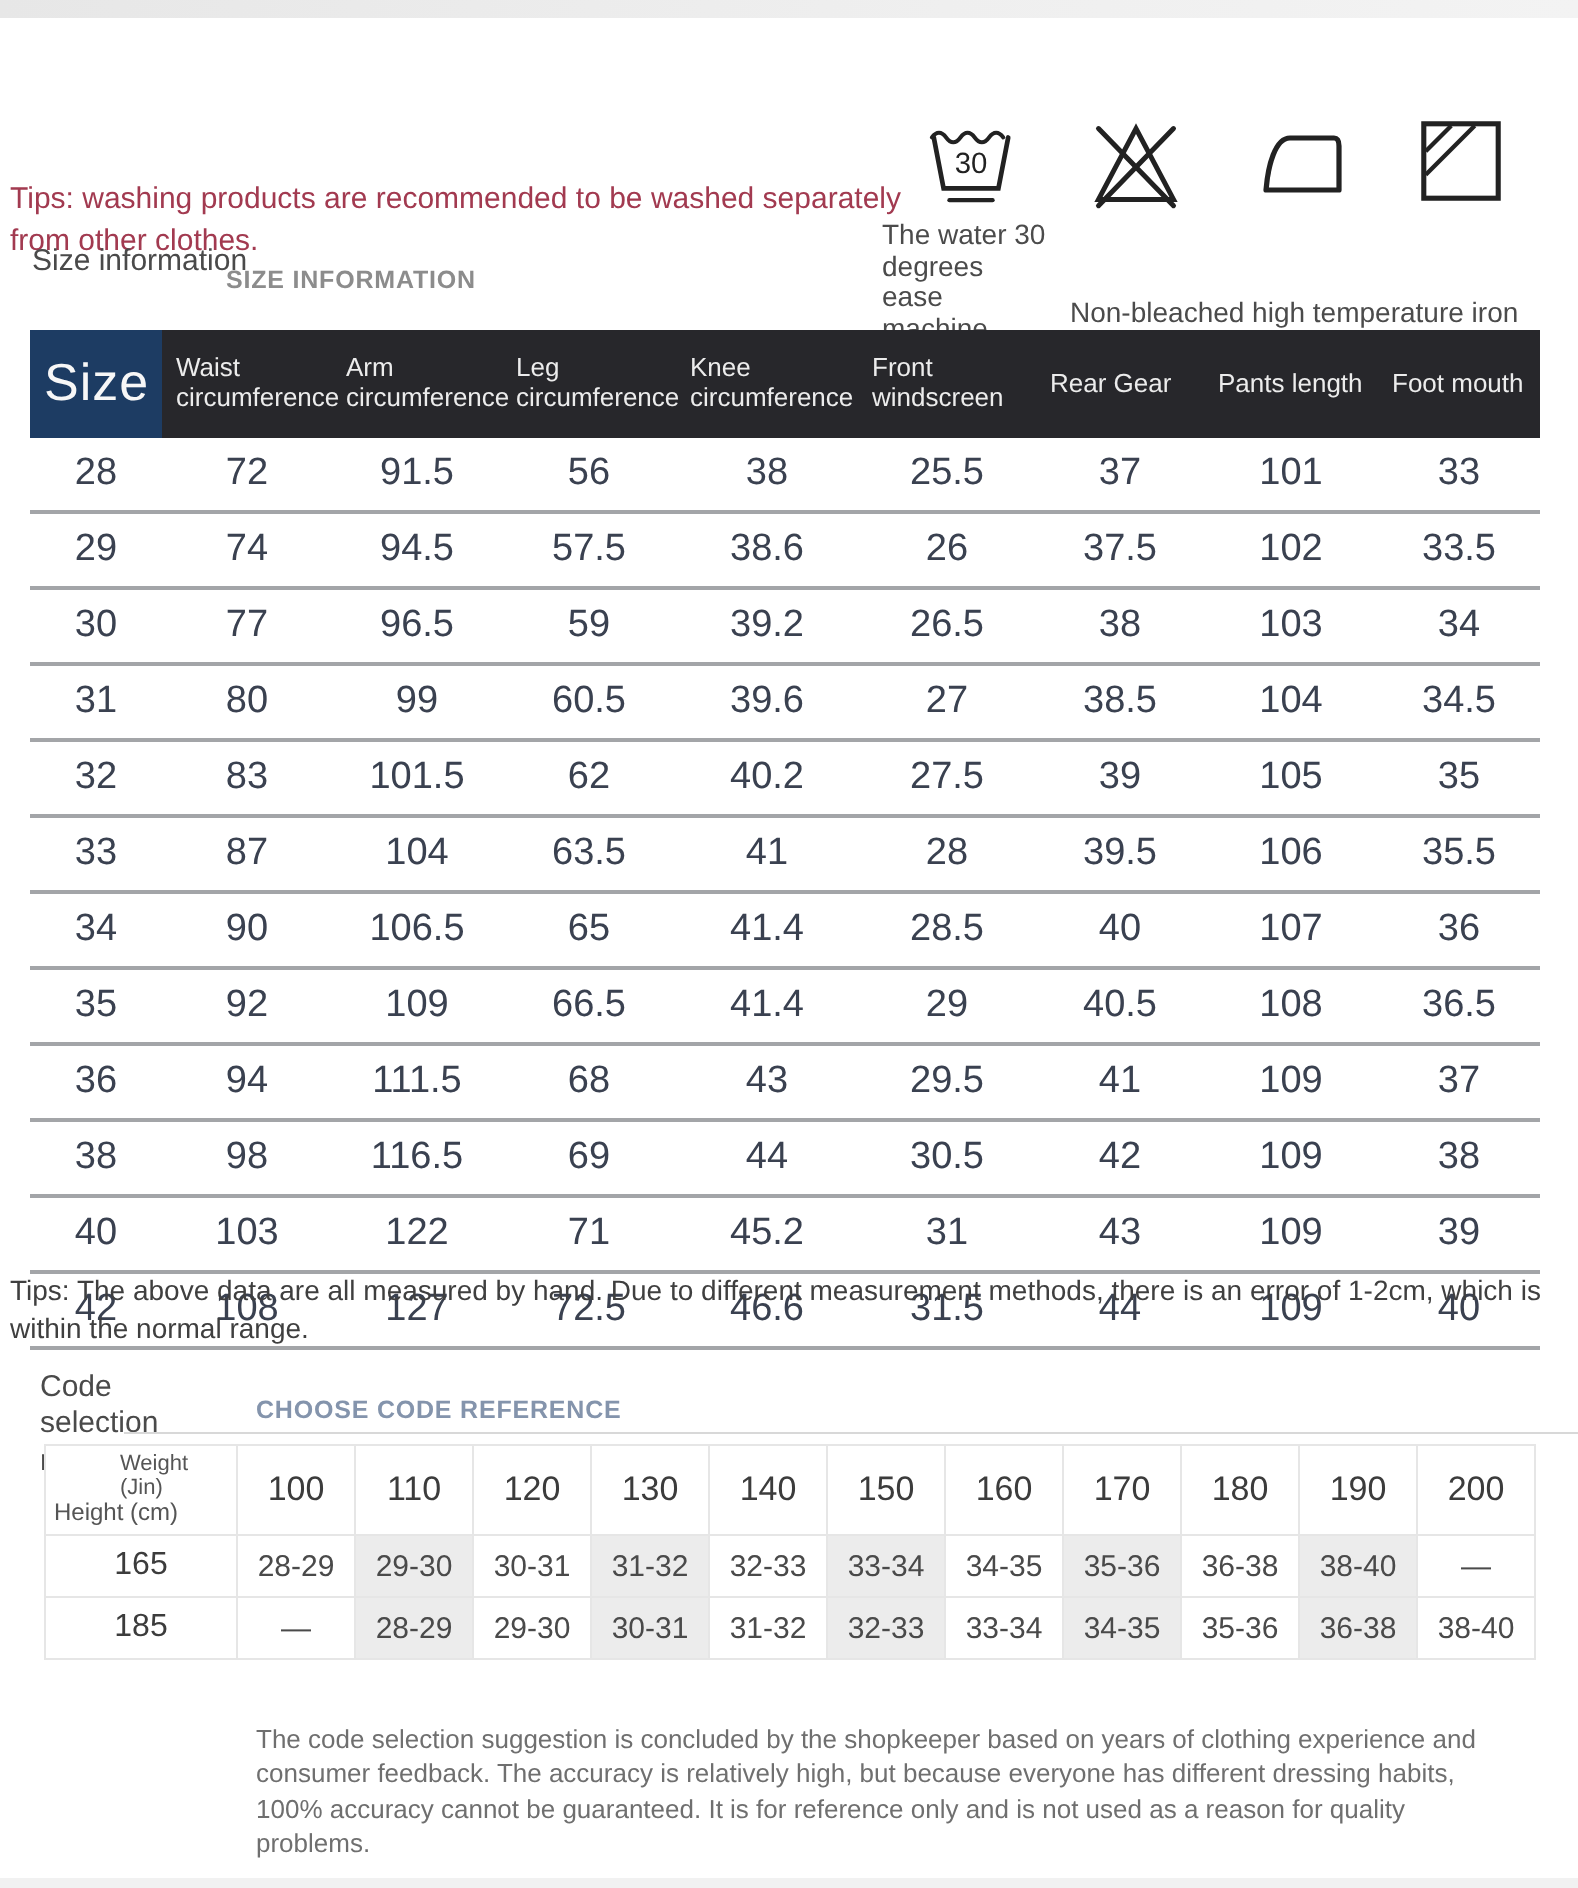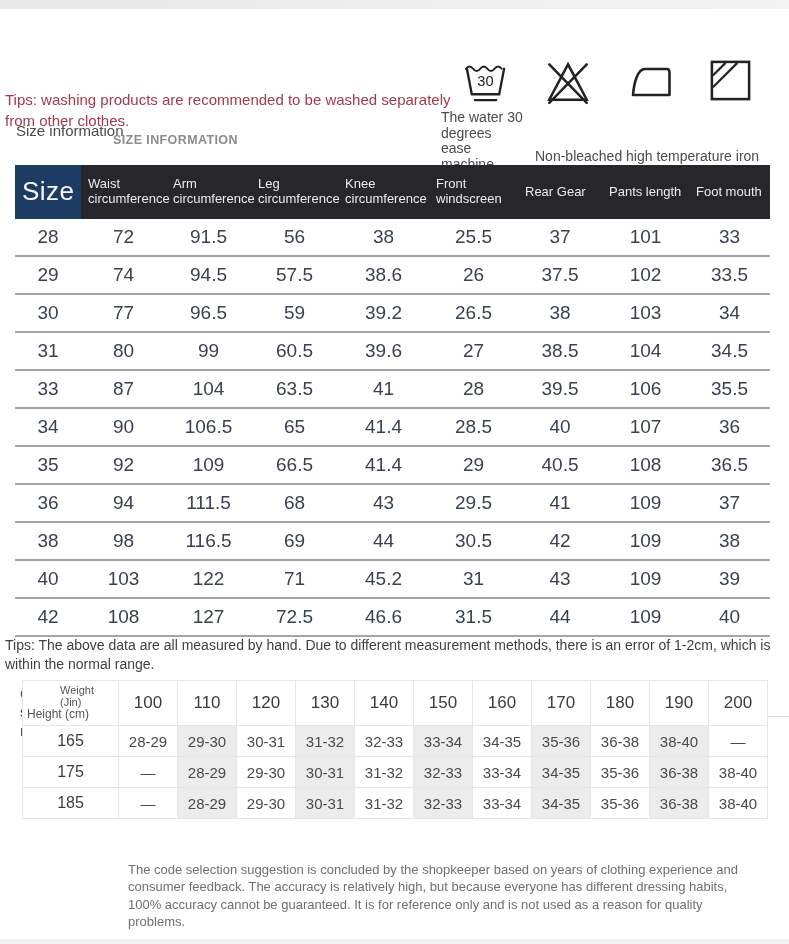--- a/index.html
+++ b/index.html
@@ -37,21 +37,21 @@
     border-bottom:2px solid #a3a5a8;background:#fff;
   }
 
   .measure-tip{left:5px;top:636px;width:780px;font-size:14px;line-height:1.35;color:#3f3f3f;}
 
   
   .code-label{left:20px;top:685px;width:84px;font-size:15px;line-height:1.22;color:#4a4a4a;}
   .choose-heading{left:128px;top:698px;font-size:12.5px;font-weight:bold;letter-spacing:.4px;color:#8494ac;}
   .choose-rule{left:62px;top:716px;width:727px;height:1px;background:#d8d8d8;}
 
-  .code-table-wrap{left:22px;top:680px;}
+  .code-table-wrap{left:22px;top:722px;}
   #code-table{width:746px;}
   #code-table th,#code-table td{border:1px solid #e6e6e6;font-weight:normal;}
   #code-table thead th{height:42px;font-size:17px;color:#3c3c3c;background:#fff;text-align:center;}
   #code-table tbody th{height:28px;font-size:16px;color:#3c3c3c;background:#fff;text-align:center;}
   #code-table tbody td{height:28px;font-size:15px;color:#4a4a4a;text-align:center;background:#fff;margin-top:17px;}
   #code-table tbody td.stripe{background:#ececec;}
   .corner-cell{
     position:relative;
     background:
       linear-gradient(to bottom right,transparent 49.4%,#dcdcdc 49.4%,#dcdcdc 50.6%,transparent 50.6%);
@@ -167,20 +167,31 @@
         <tr>
           <td>31</td>
           <td>80</td>
           <td>99</td>
           <td>60.5</td>
           <td>39.6</td>
           <td>27</td>
           <td>38.5</td>
           <td>104</td>
           <td>34.5</td>
+        </tr>
+        <tr>
+          <td>32</td>
+          <td>83</td>
+          <td>101.5</td>
+          <td>62</td>
+          <td>40.2</td>
+          <td>27.5</td>
+          <td>39</td>
+          <td>105</td>
+          <td>35</td>
         </tr>
         <tr>
           <td>33</td>
           <td>87</td>
           <td>104</td>
           <td>63.5</td>
           <td>41</td>
           <td>28</td>
           <td>39.5</td>
           <td>106</td>
@@ -306,34 +317,20 @@
           <td class="stripe">31-32</td>
           <td>32-33</td>
           <td class="stripe">33-34</td>
           <td>34-35</td>
           <td class="stripe">35-36</td>
           <td>36-38</td>
           <td class="stripe">38-40</td>
           <td>—</td>
         </tr>
         <tr>
-          <th>175</th>
-          <td>—</td>
-          <td class="stripe">28-29</td>
-          <td>29-30</td>
-          <td class="stripe">30-31</td>
-          <td>31-32</td>
-          <td class="stripe">32-33</td>
-          <td>33-34</td>
-          <td class="stripe">34-35</td>
-          <td>35-36</td>
-          <td class="stripe">36-38</td>
-          <td>38-40</td>
-        </tr>
-        <tr>
           <th>185</th>
           <td>—</td>
           <td class="stripe">28-29</td>
           <td>29-30</td>
           <td class="stripe">30-31</td>
           <td>31-32</td>
           <td class="stripe">32-33</td>
           <td>33-34</td>
           <td class="stripe">34-35</td>
           <td>35-36</td>

